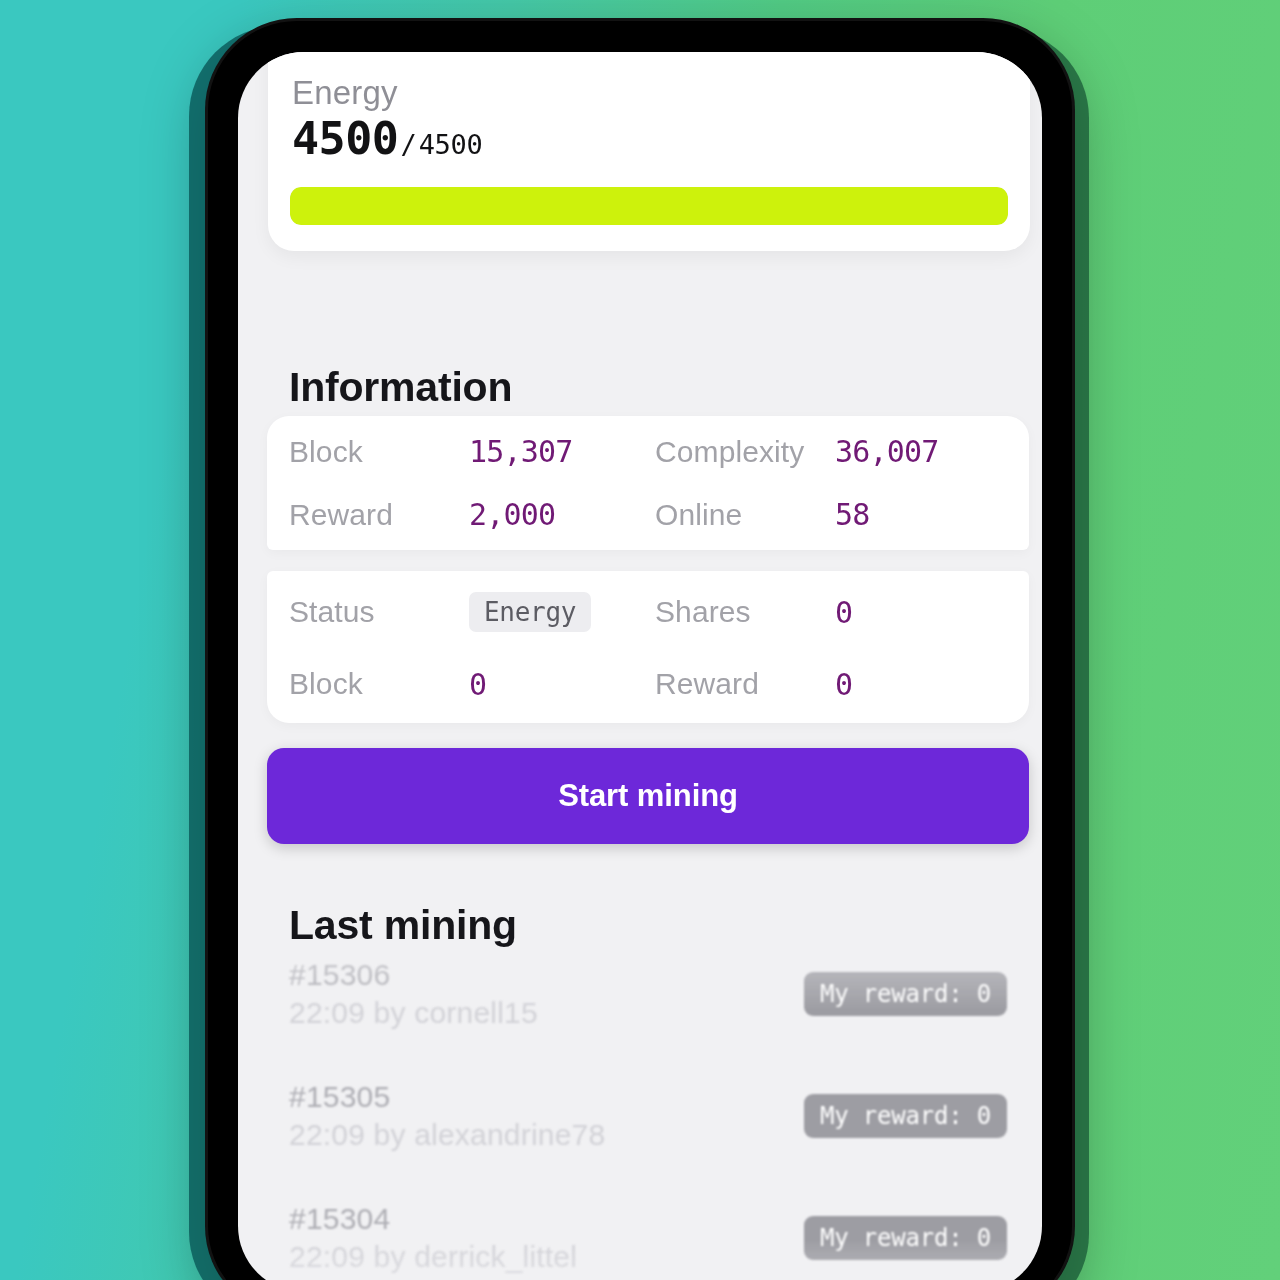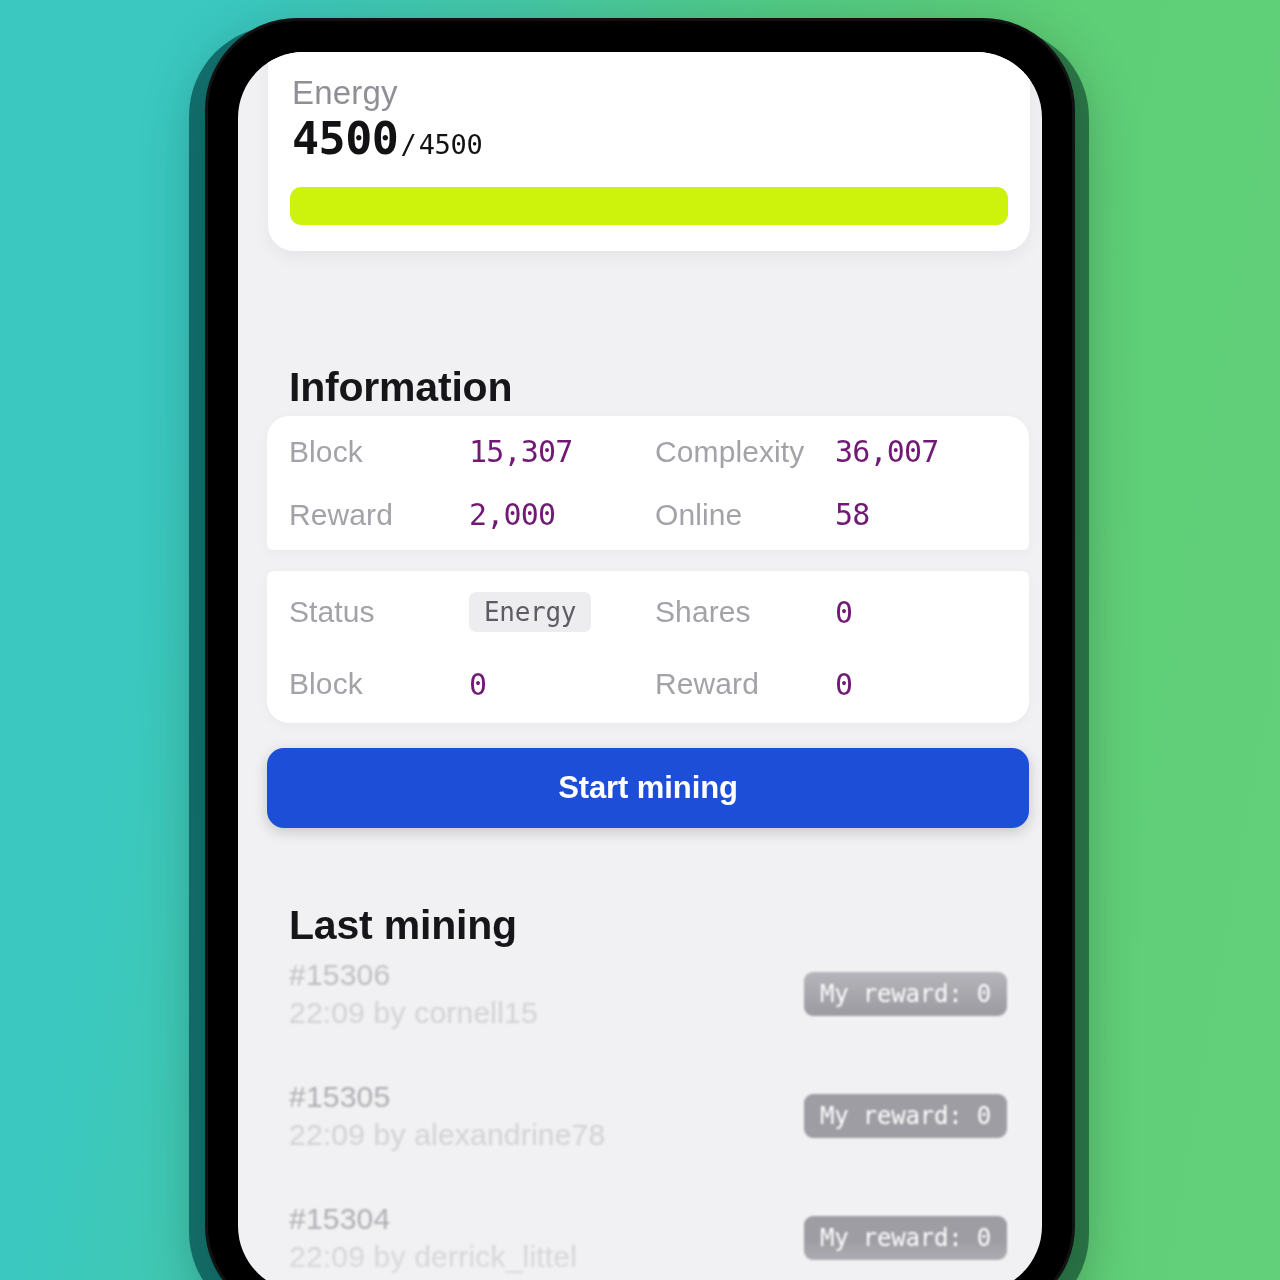--- a/index.html
+++ b/index.html
@@ -125,22 +125,22 @@
     background:#ededf0;
     border-radius:7px;
     padding:5px 15px;
     letter-spacing:-.3px;
   }
 
   
   #start-mining-button {
     position:absolute;
     left:29px; top:696px;
-    width:762px; height:80px;
-    background:#1d4ed8;
+    width:762px; height:96px;
+    background:#6d28d9;
     border:none;
     border-radius:17px;
     color:#ffffff;
     font-family:"Liberation Sans", sans-serif;
     font-size:31px;
     font-weight:700;
     letter-spacing:-.1px;
     cursor:pointer;
     box-shadow:0 4px 14px rgba(0,0,0,.18);
   }

